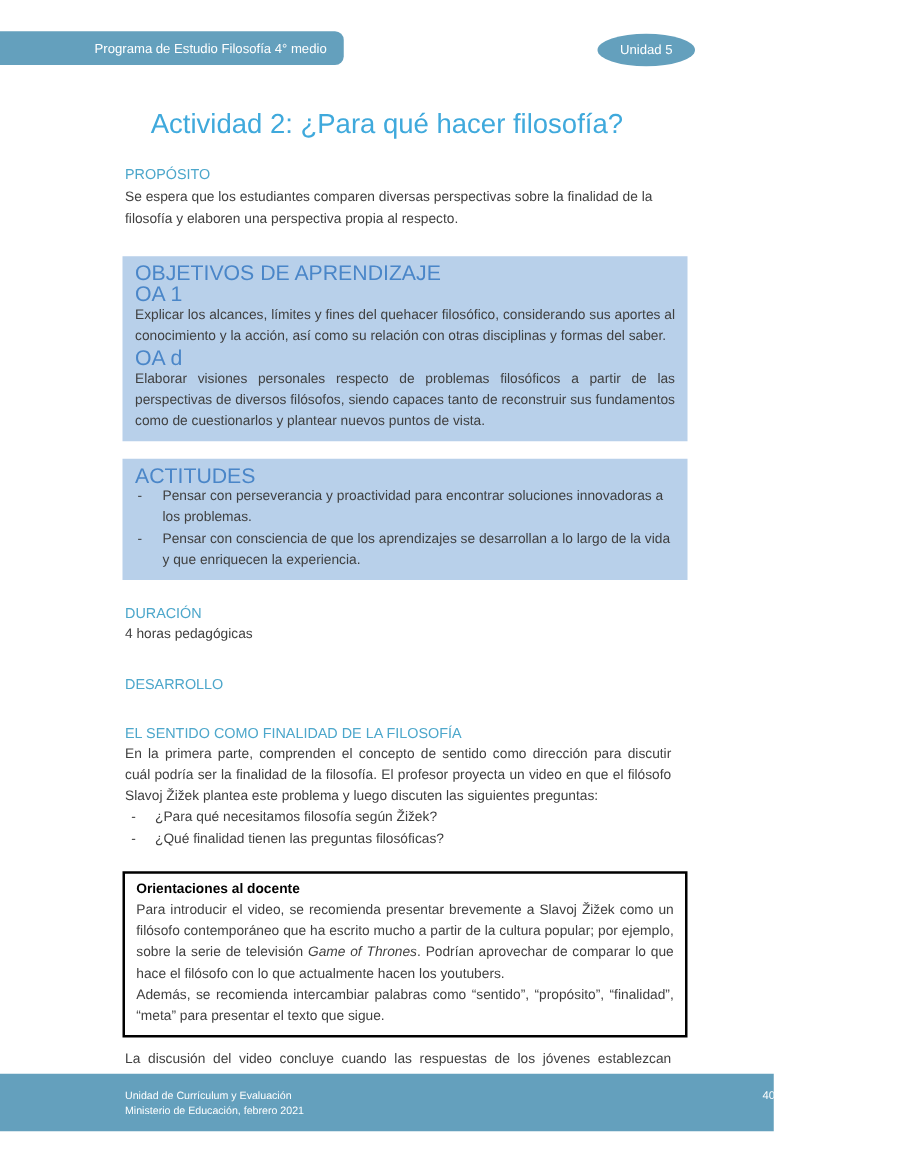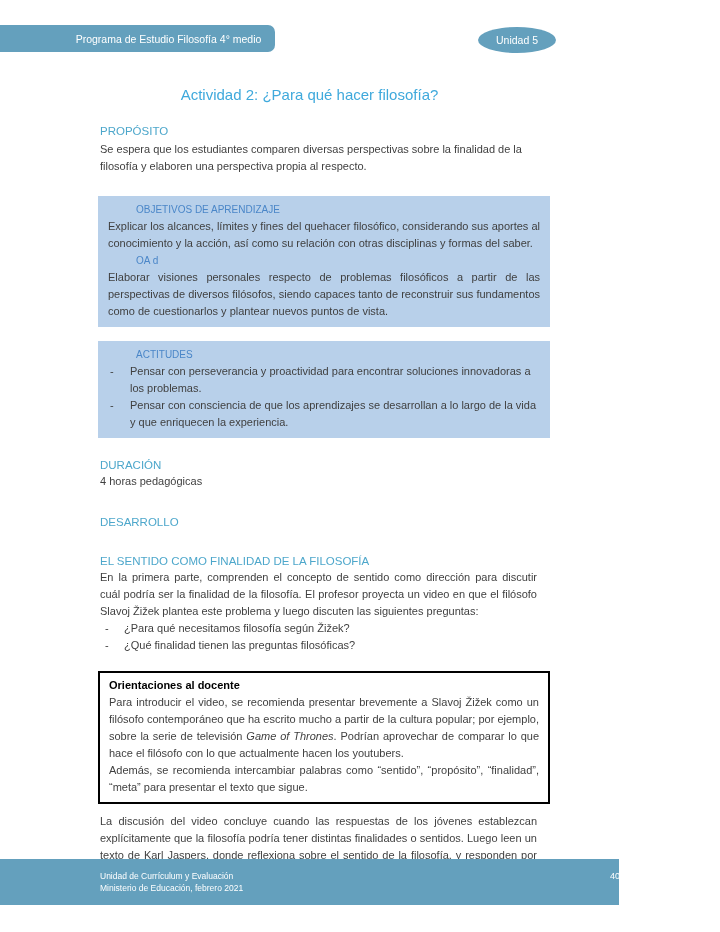--- a/index.html
+++ b/index.html
@@ -34,21 +34,21 @@
     border-radius: 50%;
     color: #ffffff;
     font-size: 10.5px;
     display: flex; align-items: center; justify-content: center;
   }
   
   .title {
     margin-top: 86px;
     text-align: center;
     color: #3fa9dc;
-    font-size: 15px;
+    font-size: 22px;
     font-weight: 400;
   }
   
   .content {
     padding: 0 82px 0 100px;
     font-size: 11px;
     line-height: 17px;
   }
   .sec-heading {
     color: #4da7cb;
@@ -62,24 +62,23 @@
   
   .blue-box {
     background: #b8d0ea;
     margin: 0 -13px 0 -2px;
     padding: 5px 10px 7px 10px;
   }
   .box-objetivos { margin-top: 21px; }
   .box-actitudes { margin-top: 14px; }
   .box-heading {
     color: #4a86c8;
-    font-size: 10px;
+    font-size: 17px;
     line-height: 17px;
     font-weight: 400;
-    margin-left: 28px;
   }
   
   .dash-item { display: flex; }
   .dash-item .dash { flex: none; width: 24px; padding-left: 5px; }
   .blue-box .dash-item .dash { width: 22px; padding-left: 2px; }
   .h-duracion { margin-top: 19px; }
   .h-desarrollo { margin-top: 24px; }
   .h-sentido { margin-top: 23px; }
   
   .docente-box {
@@ -122,20 +121,21 @@
 
   <h1 class="title">Actividad 2: ¿Para qué hacer filosofía?</h1>
 
   <div class="content">
 
     <h2 class="sec-heading h-proposito">PROPÓSITO</h2>
     <p class="body">Se espera que los estudiantes comparen diversas perspectivas sobre la finalidad de la filosofía y elaboren una perspectiva propia al respecto.</p>
 
     <div class="blue-box box-objetivos">
       <div class="box-heading">OBJETIVOS DE APRENDIZAJE</div>
+      <div class="box-heading">OA 1</div>
       <p class="just">Explicar los alcances, límites y fines del quehacer filosófico, considerando sus aportes al conocimiento y la acción, así como su relación con otras disciplinas y formas del saber.</p>
       <div class="box-heading">OA d</div>
       <p class="just">Elaborar visiones personales respecto de problemas filosóficos a partir de las perspectivas de diversos filósofos, siendo capaces tanto de reconstruir sus fundamentos como de cuestionarlos y plantear nuevos puntos de vista.</p>
     </div>
 
     <div class="blue-box box-actitudes">
       <div class="box-heading">ACTITUDES</div>
       <div class="dash-item">
         <span class="dash">-</span>
         <span>Pensar con perseverancia y proactividad para encontrar soluciones innovadoras a los problemas.</span>

